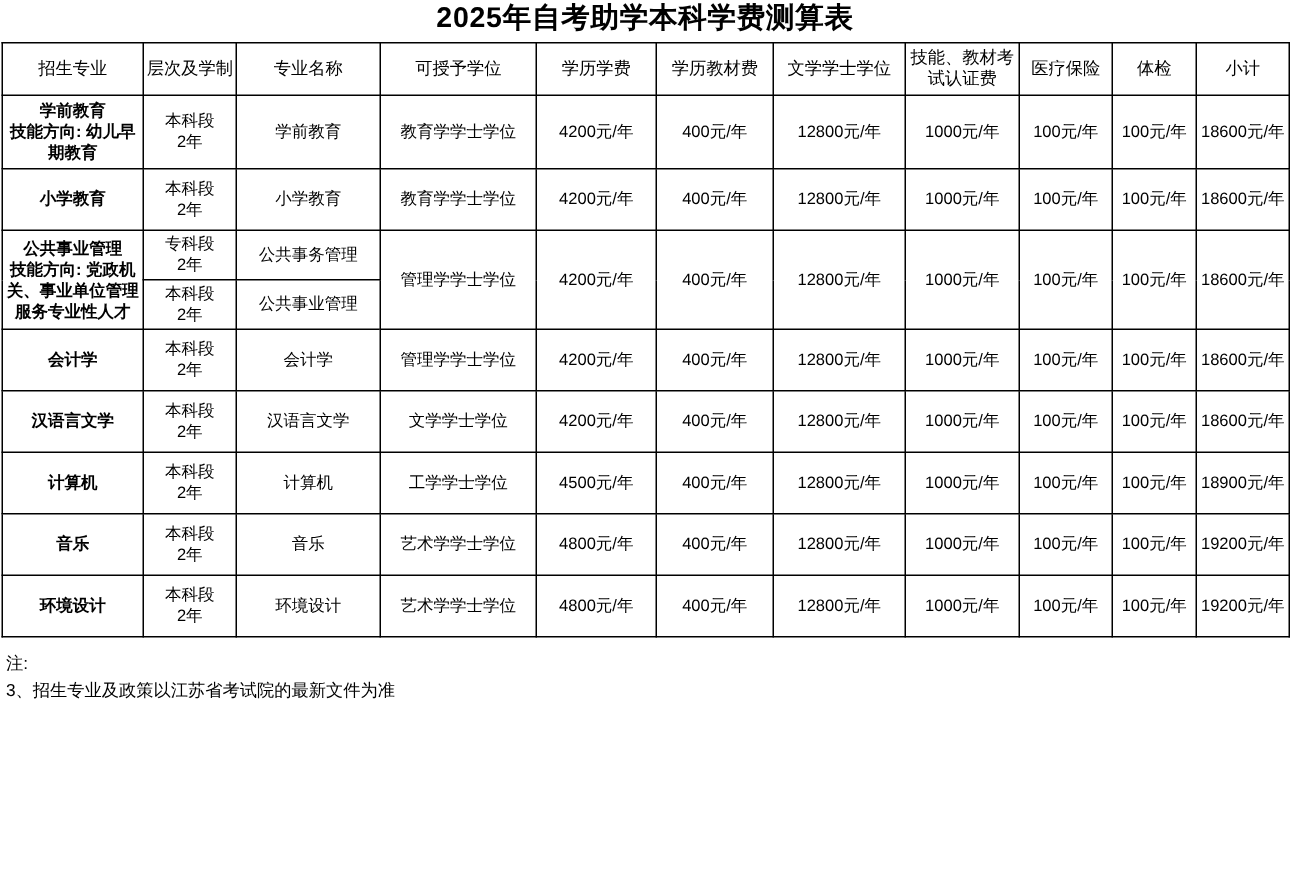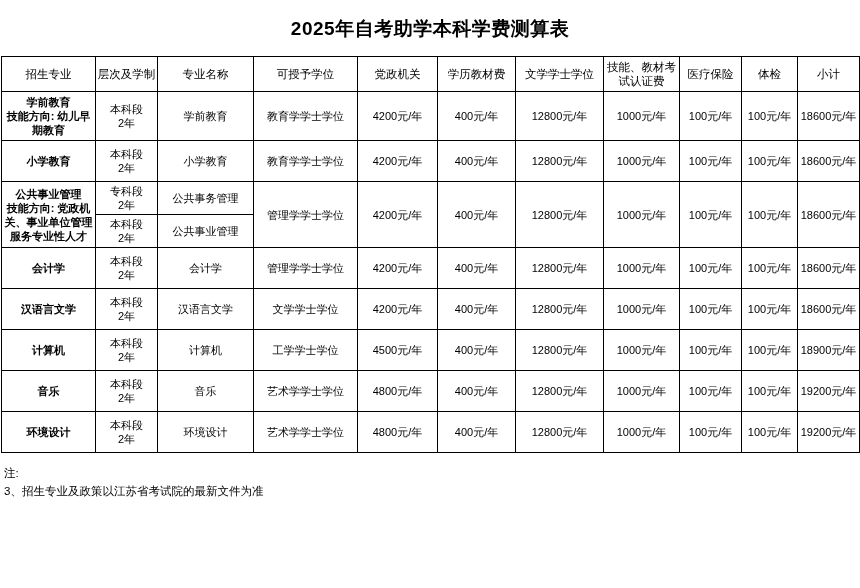--- a/index.html
+++ b/index.html
@@ -18,27 +18,27 @@
     width: 860px;
     height: 588px;
     position: relative;
     box-sizing: border-box;
   }
   .title {
     text-align: center;
     font-size: 19px;
     font-weight: bold;
     letter-spacing: 0.5px;
-    padding: 18px 0 4px 0;
+    padding: 2px 0 4px 0;
     line-height: 22px;
   }
   table.fee-table {
     border-collapse: collapse;
     width: 858px;
-    margin: 12px 1px;
+    margin: 0 1px;
     table-layout: fixed;
   }
   table.fee-table th,
   table.fee-table td {
     border: 1px solid #000000;
     text-align: center;
     vertical-align: middle;
     font-size: 11px;
     line-height: 14px;
     padding: 2px 1px;
@@ -112,21 +112,21 @@
         <col class="c8">
         <col class="c9">
         <col class="c10">
     </colgroup>
     <thead>
       <tr>
         <th>招生专业</th>
         <th>层次及学制</th>
         <th>专业名称</th>
         <th>可授予学位</th>
-        <th>党政机关</th>
+        <th>学历学费</th>
         <th>学历教材费</th>
         <th>文学学士学位</th>
         <th>技能、教材考试认证费</th>
         <th>医疗保险</th>
         <th>体检</th>
         <th>小计</th>
       </tr>
     </thead>
     <tbody>
 

